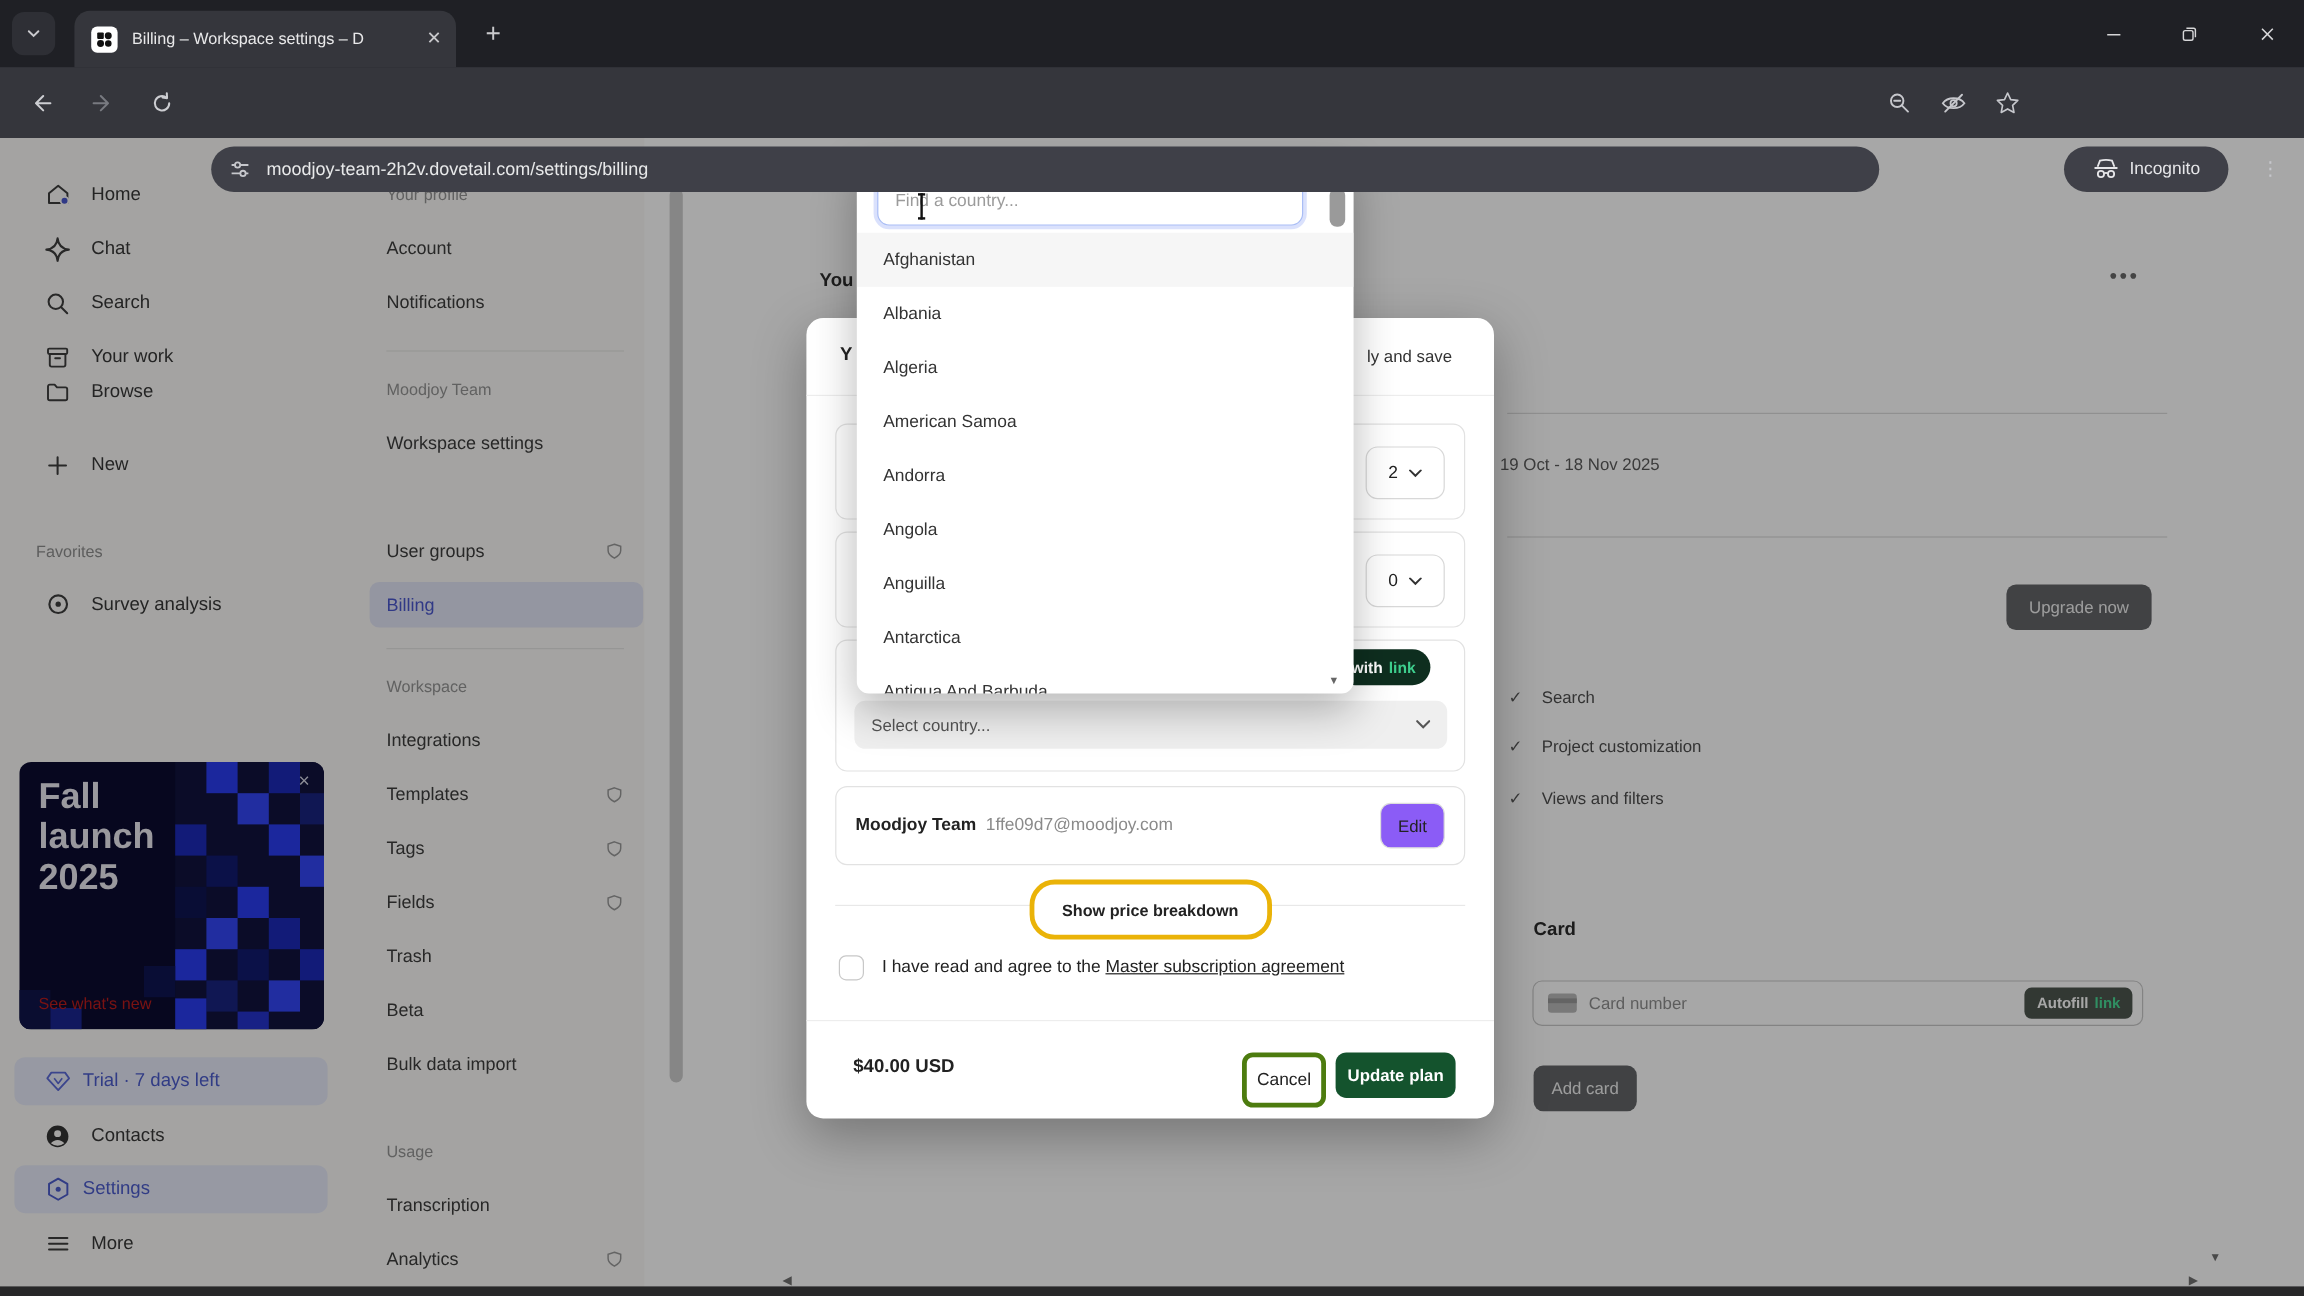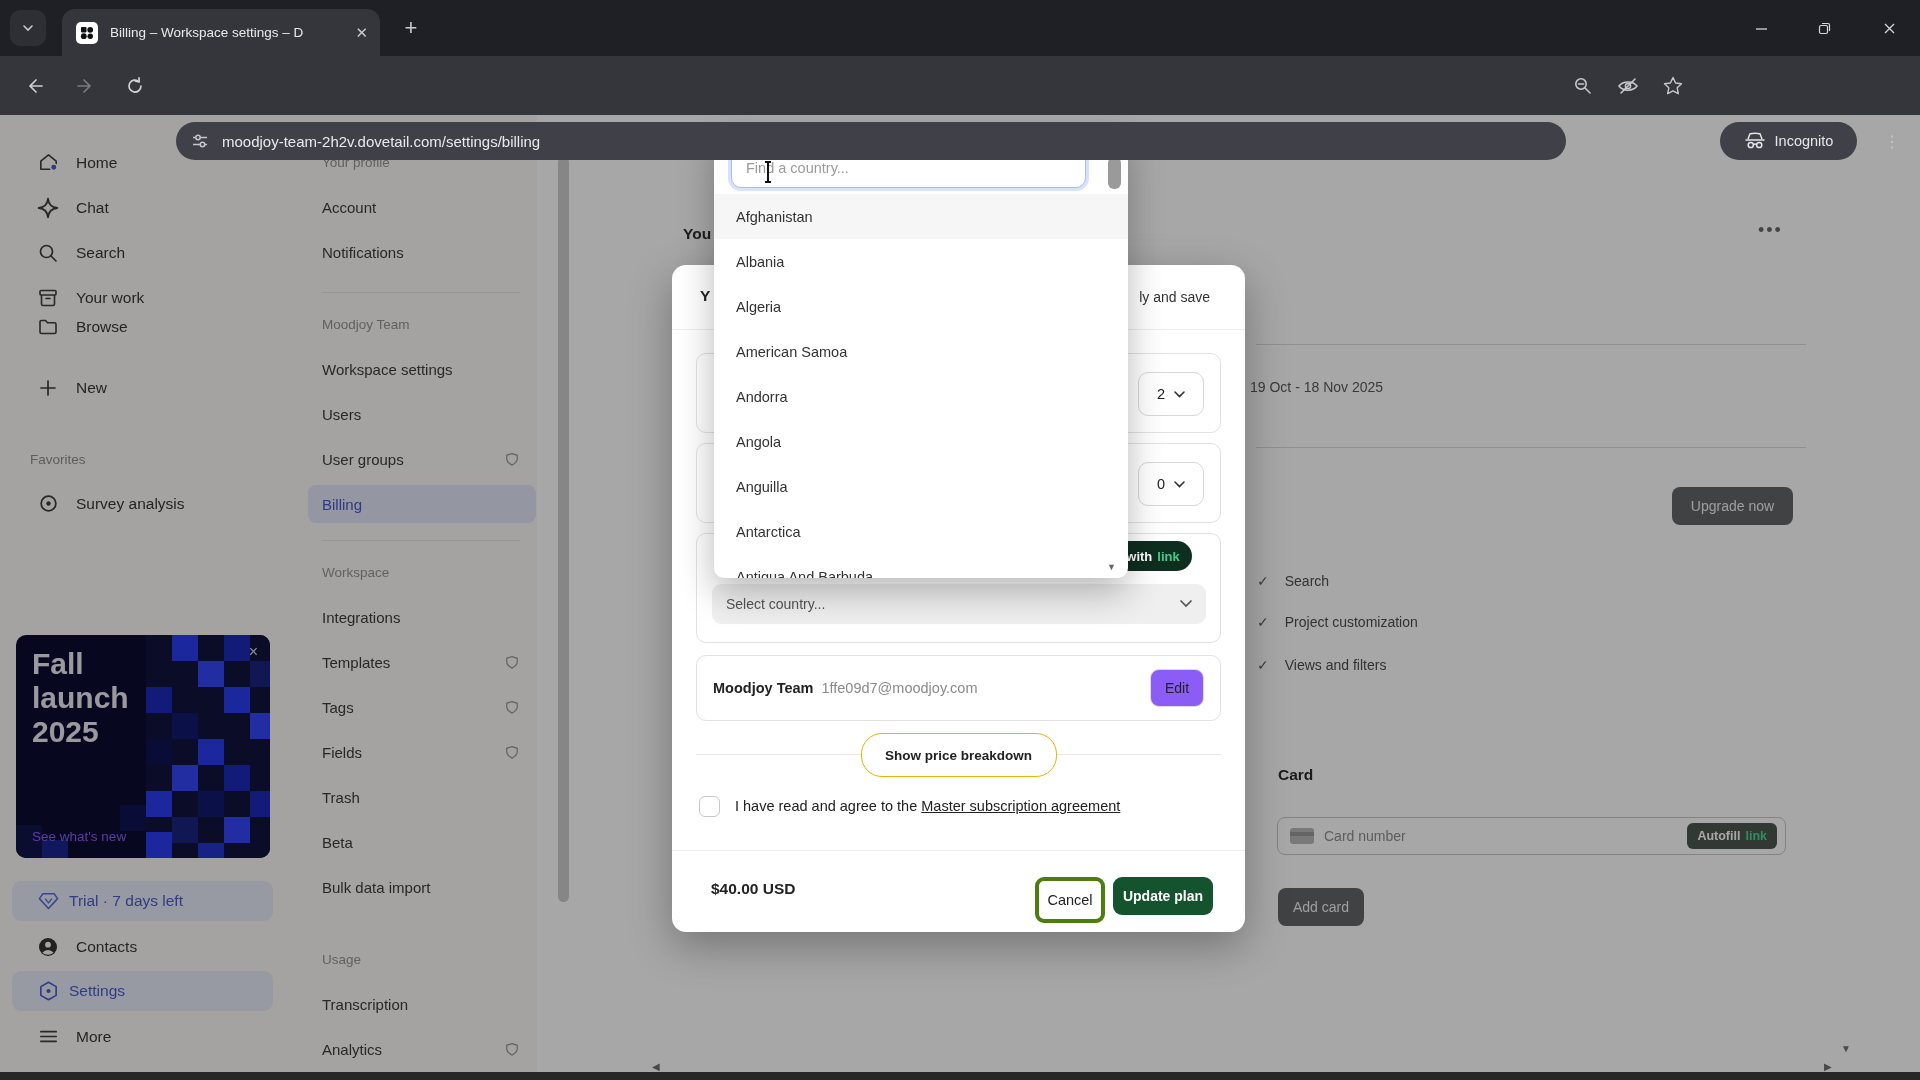--- a/index.html
+++ b/index.html
@@ -38,21 +38,21 @@
   .s1row{position:absolute;left:0;width:285px;height:45px;display:flex;align-items:center;}
   .s1row .ic{margin-left:36px;width:24px;display:flex;justify-content:center;color:#3d3d3d;}
   .s1row .lb{margin-left:16px;font-size:15.5px;color:#383838;}
   .s1label{position:absolute;left:30px;font-size:13.5px;color:#8f8f8f;}
   .pillrow{position:absolute;left:12px;width:261px;height:40px;border-radius:9px;background:#e7eaf9;
     display:flex;align-items:center;}
   .pillrow .ic{margin-left:24px;width:24px;display:flex;justify-content:center;color:#5b6ad8;}
   .pillrow .lb{margin-left:9px;font-size:15.5px;color:#4c5ccc;}
   .promo{position:absolute;left:16px;top:520px;width:254px;height:223px;border-radius:10px;overflow:hidden;}
   .promo-title{position:absolute;left:16px;top:12px;color:#eceaf2;font-size:30px;font-weight:700;line-height:34px;}
-  .promo-link{position:absolute;left:16px;bottom:14px;color:#8b5cf6;font-size:13.5px;}
+  .promo-link{position:absolute;left:16px;bottom:14px;color:#b91c1c;font-size:13.5px;}
   .promo-close{position:absolute;right:12px;top:8px;color:#d8d9e6;font-size:16px;}
 
   .s2item{position:absolute;left:322px;width:200px;height:45px;display:flex;align-items:center;
     font-size:15px;color:#3d3d3d;}
   .s2label{position:absolute;left:322px;width:200px;height:45px;display:flex;align-items:center;
     font-size:13.5px;color:#949494;}
   .s2active{position:absolute;left:308px;width:228px;height:38px;border-radius:8px;background:#e3e5f6;
     display:flex;align-items:center;}
   .s2active span{margin-left:14px;font-size:15px;color:#4a57cd;}
   .s2div{position:absolute;left:322px;width:198px;height:1px;background:#e6e6e4;}
@@ -100,21 +100,21 @@
   .country-select span{margin-left:14px;}
   .country-select .chev{margin-left:auto;margin-right:14px;color:#555;}
   .email-card{position:absolute;left:24px;right:24px;top:390px;height:66px;border:1px solid #e2e2e2;border-radius:10px;
     box-sizing:border-box;display:flex;align-items:center;}
   .email-card .nm{margin-left:16px;font-size:14.5px;font-weight:700;color:#222;}
   .email-card .em{margin-left:8px;font-size:14.5px;color:#8a8a8a;}
   .edit-btn{margin-left:auto;margin-right:16px;width:52px;height:36px;border:1px solid #ddd;border-radius:9px;
     display:flex;align-items:center;justify-content:center;font-size:14px;color:#222;background:#8b5cf6;}
   .bd-line{position:absolute;left:24px;right:24px;top:489px;height:1px;background:#e8e8e8;}
   .bd-pill{position:absolute;left:50%;transform:translateX(-50%);top:468px;width:194px;height:42px;background:#fff;
-    border:1px solid #eab308;border-radius:21px;display:flex;align-items:center;justify-content:center;
+    border:4px solid #eab308;border-radius:21px;display:flex;align-items:center;justify-content:center;
     font-size:13.5px;font-weight:600;color:#222;}
   .agree-box{position:absolute;left:27px;top:531px;width:21px;height:21px;border:1.5px solid #c8c8c8;border-radius:6px;
     background:#fff;box-sizing:border-box;}
   .agree-text{position:absolute;left:63px;top:533px;font-size:14.5px;color:#222;}
   .agree-text a{color:#222;}
   .m-total{position:absolute;left:39px;top:615px;font-size:15.5px;font-weight:700;color:#222;}
   .cancel-btn{position:absolute;left:363px;top:612px;width:62px;height:38px;border:4px solid #4d7c0f;border-radius:9px;
     background:#fff;display:flex;align-items:center;justify-content:center;font-size:14.5px;color:#222;}
   .update-btn{position:absolute;left:441px;top:612px;width:100px;height:38px;border-radius:9px;background:#14532d;
     display:flex;align-items:center;justify-content:center;font-size:14px;font-weight:600;color:#fff;}
@@ -378,21 +378,20 @@
         </div>
       </div>
 
       <div class="sidebar2"></div>
       <div class="s2label" style="top:25px;">Your profile</div>
       <div class="s2item" style="top:70px;">Account</div>
       <div class="s2item" style="top:115px;">Notifications</div>
       <div class="s2div" style="top:177px;"></div>
       <div class="s2label" style="top:187px;">Moodjoy Team</div>
       <div class="s2item" style="top:232px;">Workspace settings</div>
-      <div class="s2item" style="top:277px;">Users</div>
       <div class="s2item" style="top:322px;">User groups</div>
       <span class="shield" style="left:505px;top:337px;">
         <svg width="14" height="15" viewBox="0 0 16 16">
             <path d="M8 1.2 L14 3.2 V7.2 C14 11.4 8 14.4 8 14.4 C8 14.4 2 11.4 2 7.2 V3.2 Z" fill="none" stroke="#999" stroke-width="1.4"></path>
           </svg>
       </span>
       <div class="s2active" style="top:370px;">
         <span>Billing</span>
       </div>
       <div class="s2div" style="top:425px;"></div>

